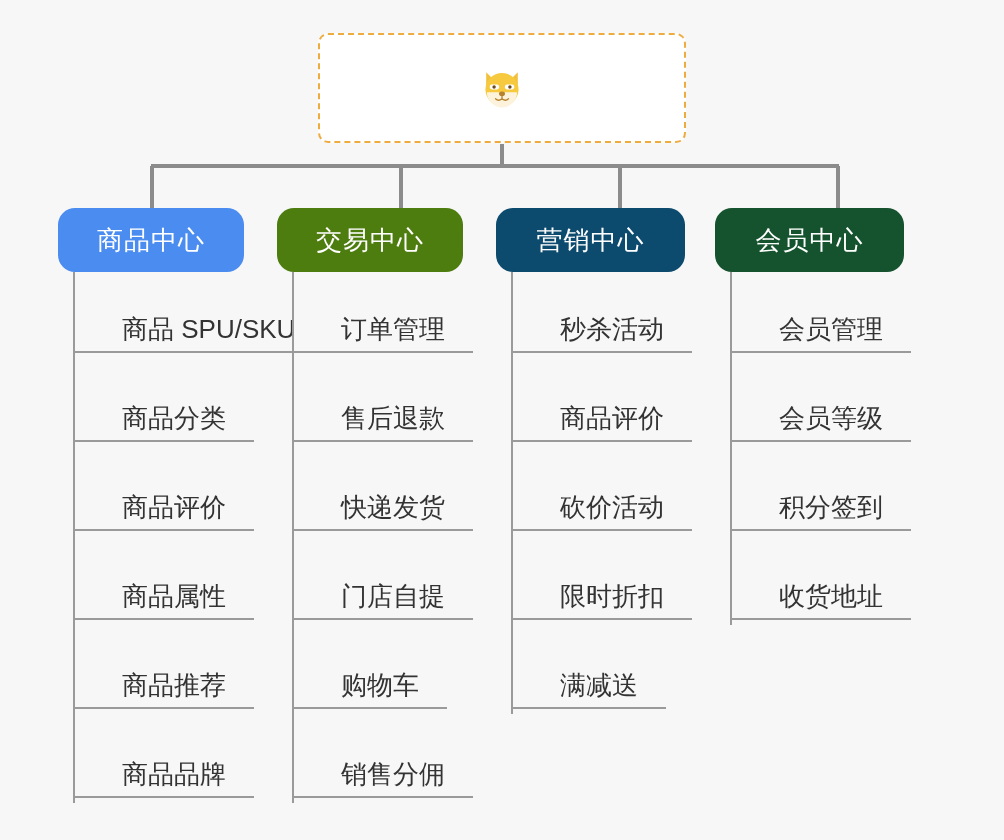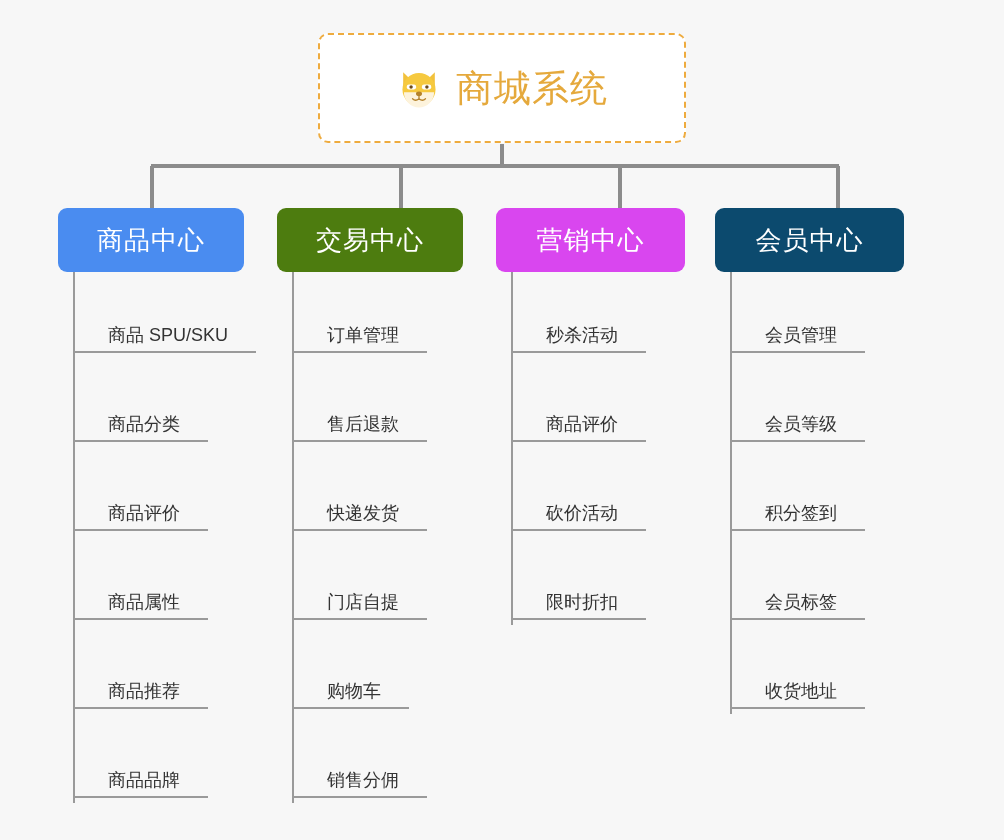--- a/index.html
+++ b/index.html
@@ -79,21 +79,21 @@
   }
   .branch {
     width: 219px;
     flex: 0 0 219px;
     position: relative;
   }
 
   .branch-head {
     box-sizing: border-box;
     height: 64px;
-    border-radius: 9px;
+    border-radius: 17px;
     display: flex;
     align-items: center;
     justify-content: center;
     color: #ffffff;
     font-size: 26px;
     letter-spacing: 1px;
     white-space: nowrap;
   }
   .branch-head.w-186 { width: 186px; }
   .branch-head.w-189 { width: 189px; }
@@ -110,29 +110,29 @@
   .leaf {
     box-sizing: border-box;
     height: 89px;
     display: flex;
     align-items: flex-end;
     padding-left: 33px;
     padding-bottom: 5px;
   }
   .leaf-label {
     display: inline-block;
-    font-size: 18px;
+    font-size: 26px;
     line-height: 1.3;
     color: #333333;
     white-space: nowrap;
     border-bottom: 2px solid #9a9a9a;
     padding-right: 28px;
     padding-bottom: 4px;
     margin-left: -33px;
-    padding-left: 33px;
+    padding-left: 47px;
   }
 
   
   .children .leaf:first-child { height: 86px; }
 </style>
 </head>
 <body style="background: rgb(247, 247, 247);">
 
 <div id="mindmap">
 
@@ -144,21 +144,20 @@
         <circle cx="32" cy="34" r="23" fill="#f6c93f"></circle>
         <path d="M9 36 a23 23 0 0 0 46 0 a23 23 0 0 1 -46 0 Z" fill="#f6c93f"></path>
         <path d="M11 38 a21 21 0 0 0 42 0 Z" fill="#fdf3dc"></path>
         <rect x="15" y="27" width="13" height="7" rx="3" fill="#ffffff"></rect>
         <rect x="36" y="27" width="13" height="7" rx="3" fill="#ffffff"></rect>
         <circle cx="21" cy="30.5" r="2.4" fill="#6b4a1a"></circle>
         <circle cx="43" cy="30.5" r="2.4" fill="#6b4a1a"></circle>
         <ellipse cx="32" cy="40" rx="4.2" ry="3.2" fill="#b4822c"></ellipse>
         <path d="M32 43 L32 47 M32 47 q-5 4 -9 0 M32 47 q5 4 9 0" stroke="#b4822c" stroke-width="1.8" fill="none" stroke-linecap="round"></path>
       </svg>
-      <span class="root-title" style="color: rgb(229, 169, 60);">商城系统</span>
     </div>
   </div>
 
   <svg class="connector-layer" aria-hidden="true">
 
     <line x1="502" y1="144" x2="502" y2="167" stroke="#8c8c8c" stroke-width="4"></line>
 
     <line x1="151" y1="166" x2="839" y2="166" stroke="#8c8c8c" stroke-width="4"></line>
 
     <line x1="152" y1="166" x2="152" y2="209" stroke="#8c8c8c" stroke-width="4"></line>
@@ -215,55 +214,55 @@
         <div class="leaf">
             <span class="leaf-label">购物车</span>
           </div>
         <div class="leaf">
             <span class="leaf-label">销售分佣</span>
           </div>
       </div>
     </div>
 
     <div class="branch">
-      <div class="branch-head w-189" style="background: #d946ef;">
+      <div class="branch-head w-189" style="background: #0c4a6e;">
         <span>营销中心</span>
       </div>
       <div class="children">
         <div class="leaf">
             <span class="leaf-label">秒杀活动</span>
           </div>
         <div class="leaf">
             <span class="leaf-label">商品评价</span>
           </div>
         <div class="leaf">
             <span class="leaf-label">砍价活动</span>
           </div>
         <div class="leaf">
             <span class="leaf-label">限时折扣</span>
           </div>
-      </div>
-    </div>
-
-    <div class="branch">
-      <div class="branch-head w-189" style="background: #0c4a6e;">
+        <div class="leaf">
+            <span class="leaf-label">满减送</span>
+          </div>
+      </div>
+    </div>
+
+    <div class="branch">
+      <div class="branch-head w-189" style="background: #14532d;">
         <span>会员中心</span>
       </div>
       <div class="children">
         <div class="leaf">
             <span class="leaf-label">会员管理</span>
           </div>
         <div class="leaf">
             <span class="leaf-label">会员等级</span>
           </div>
         <div class="leaf">
             <span class="leaf-label">积分签到</span>
-          </div>
-        <div class="leaf">
-            <span class="leaf-label">会员标签</span>
           </div>
         <div class="leaf">
             <span class="leaf-label">收货地址</span>
           </div>
       </div>
     </div>
 
   </div>
 </div>
 

